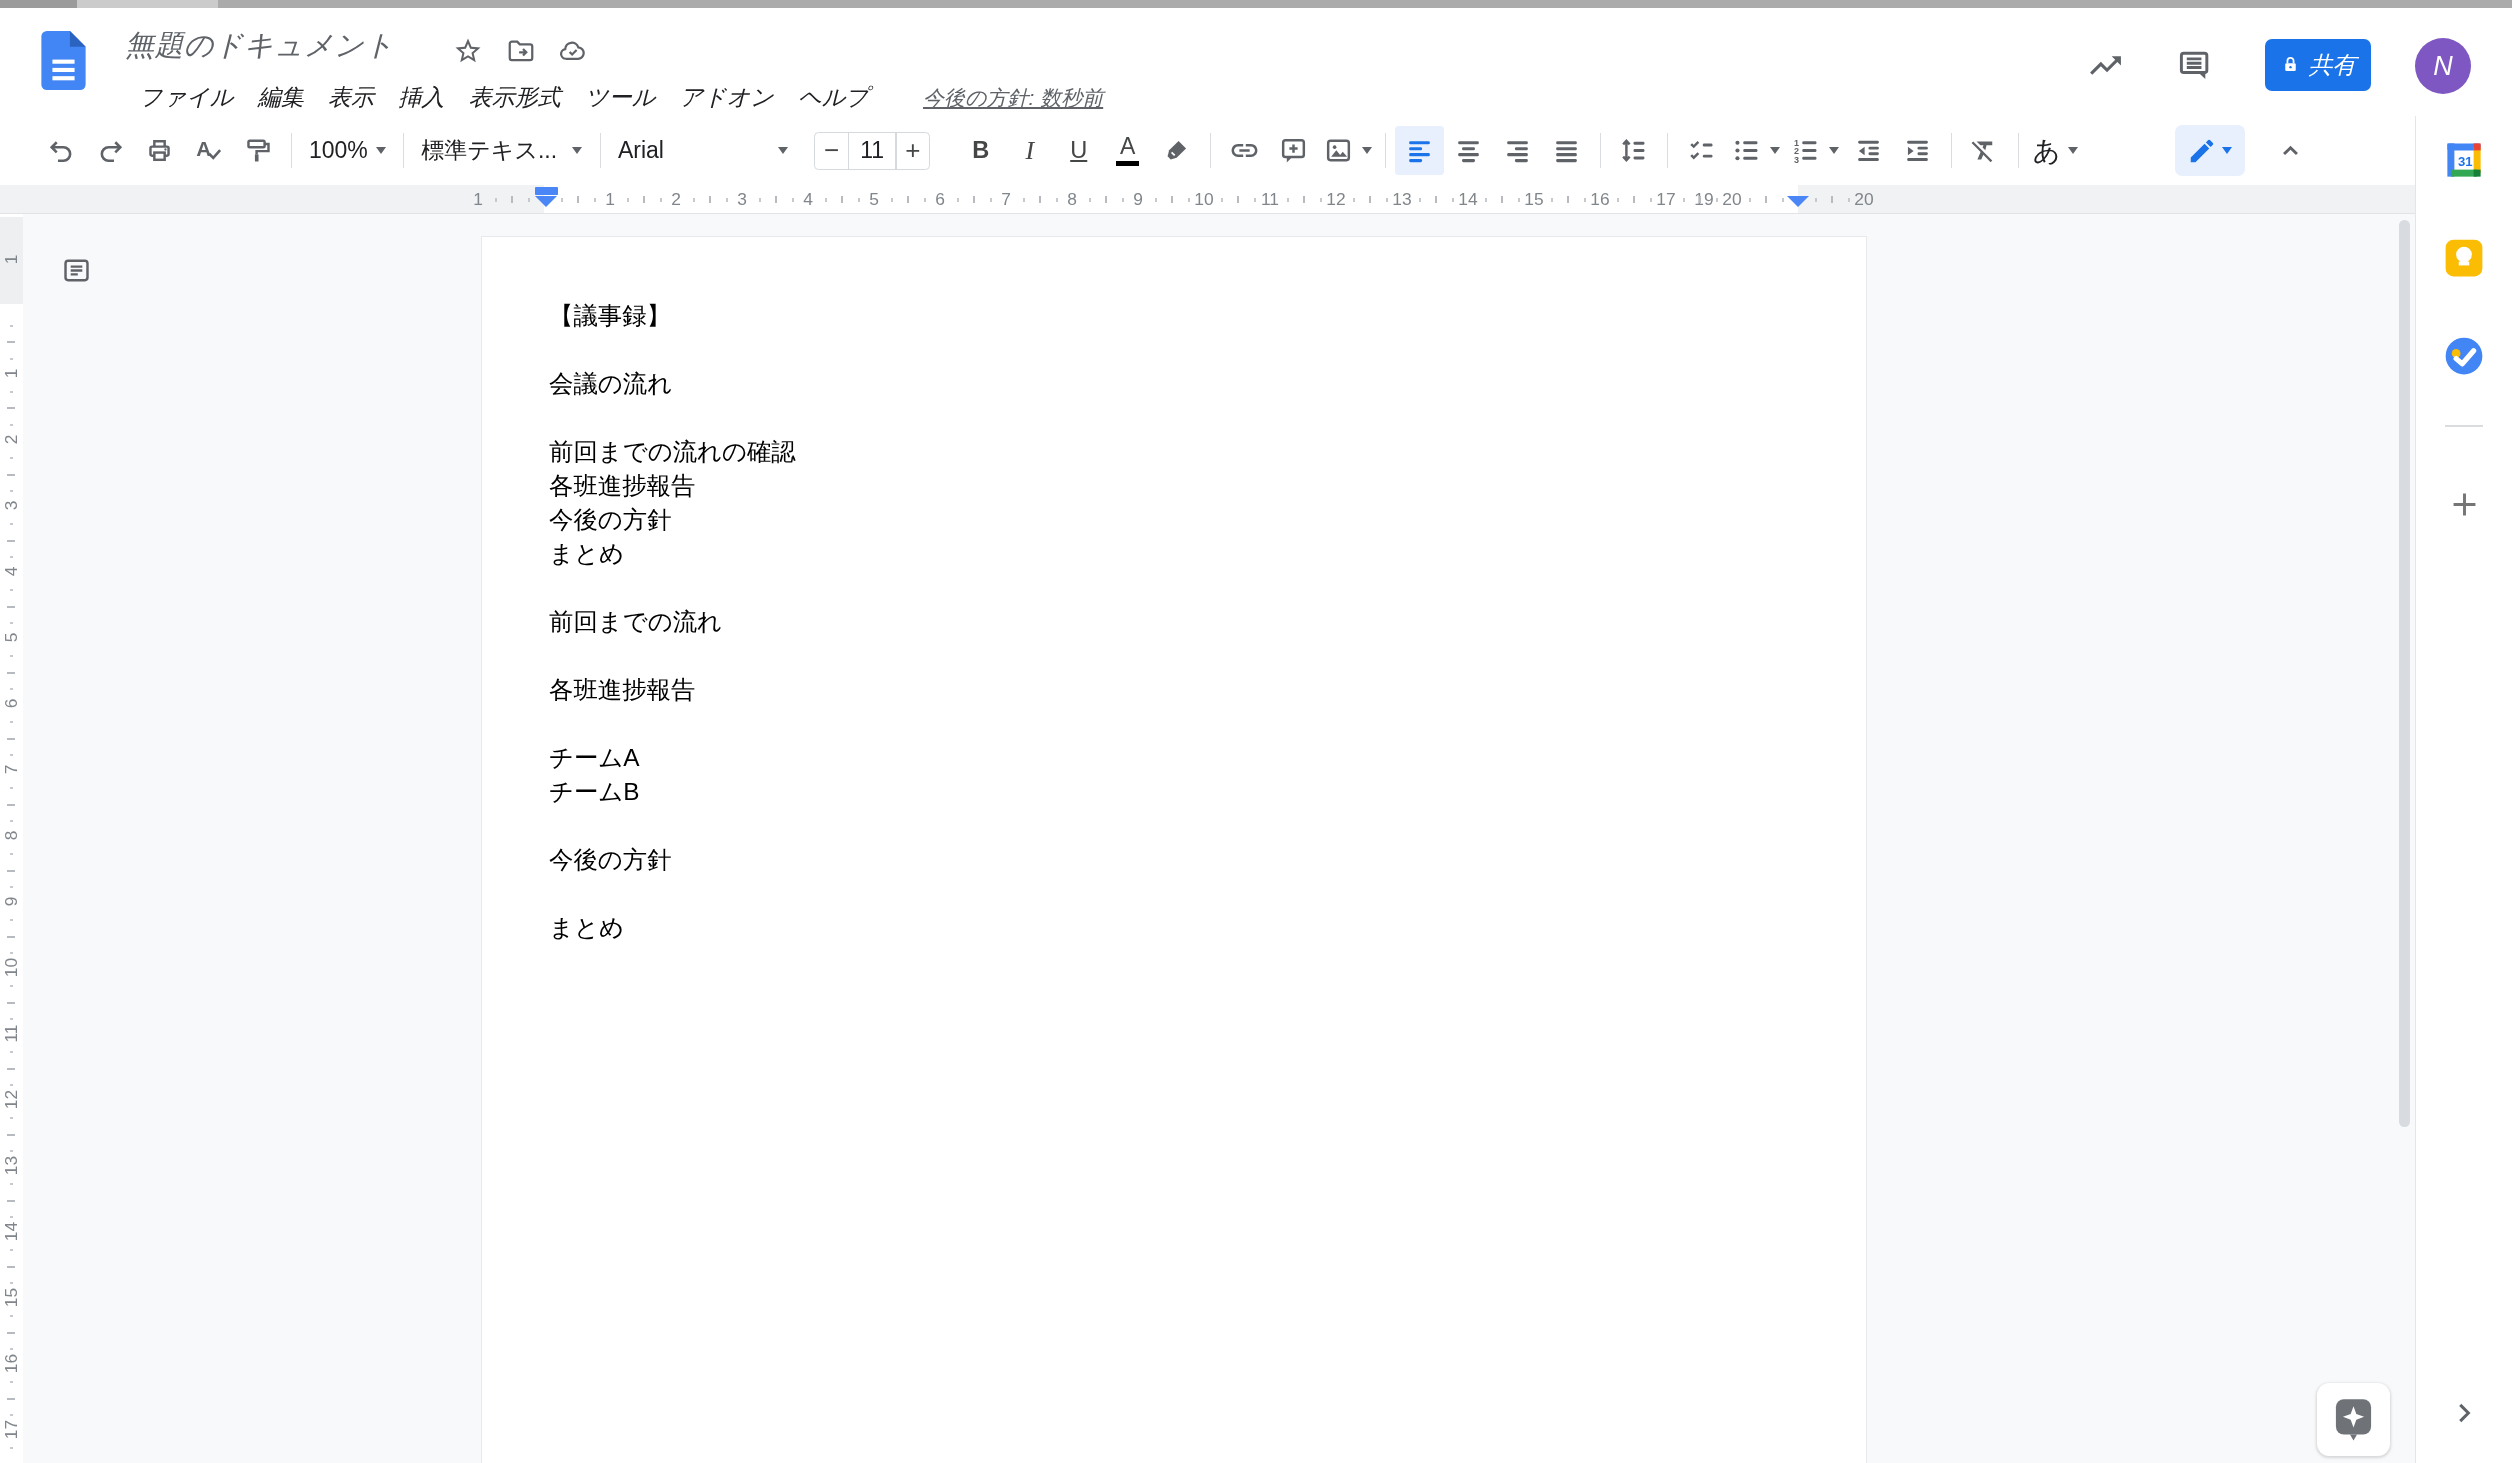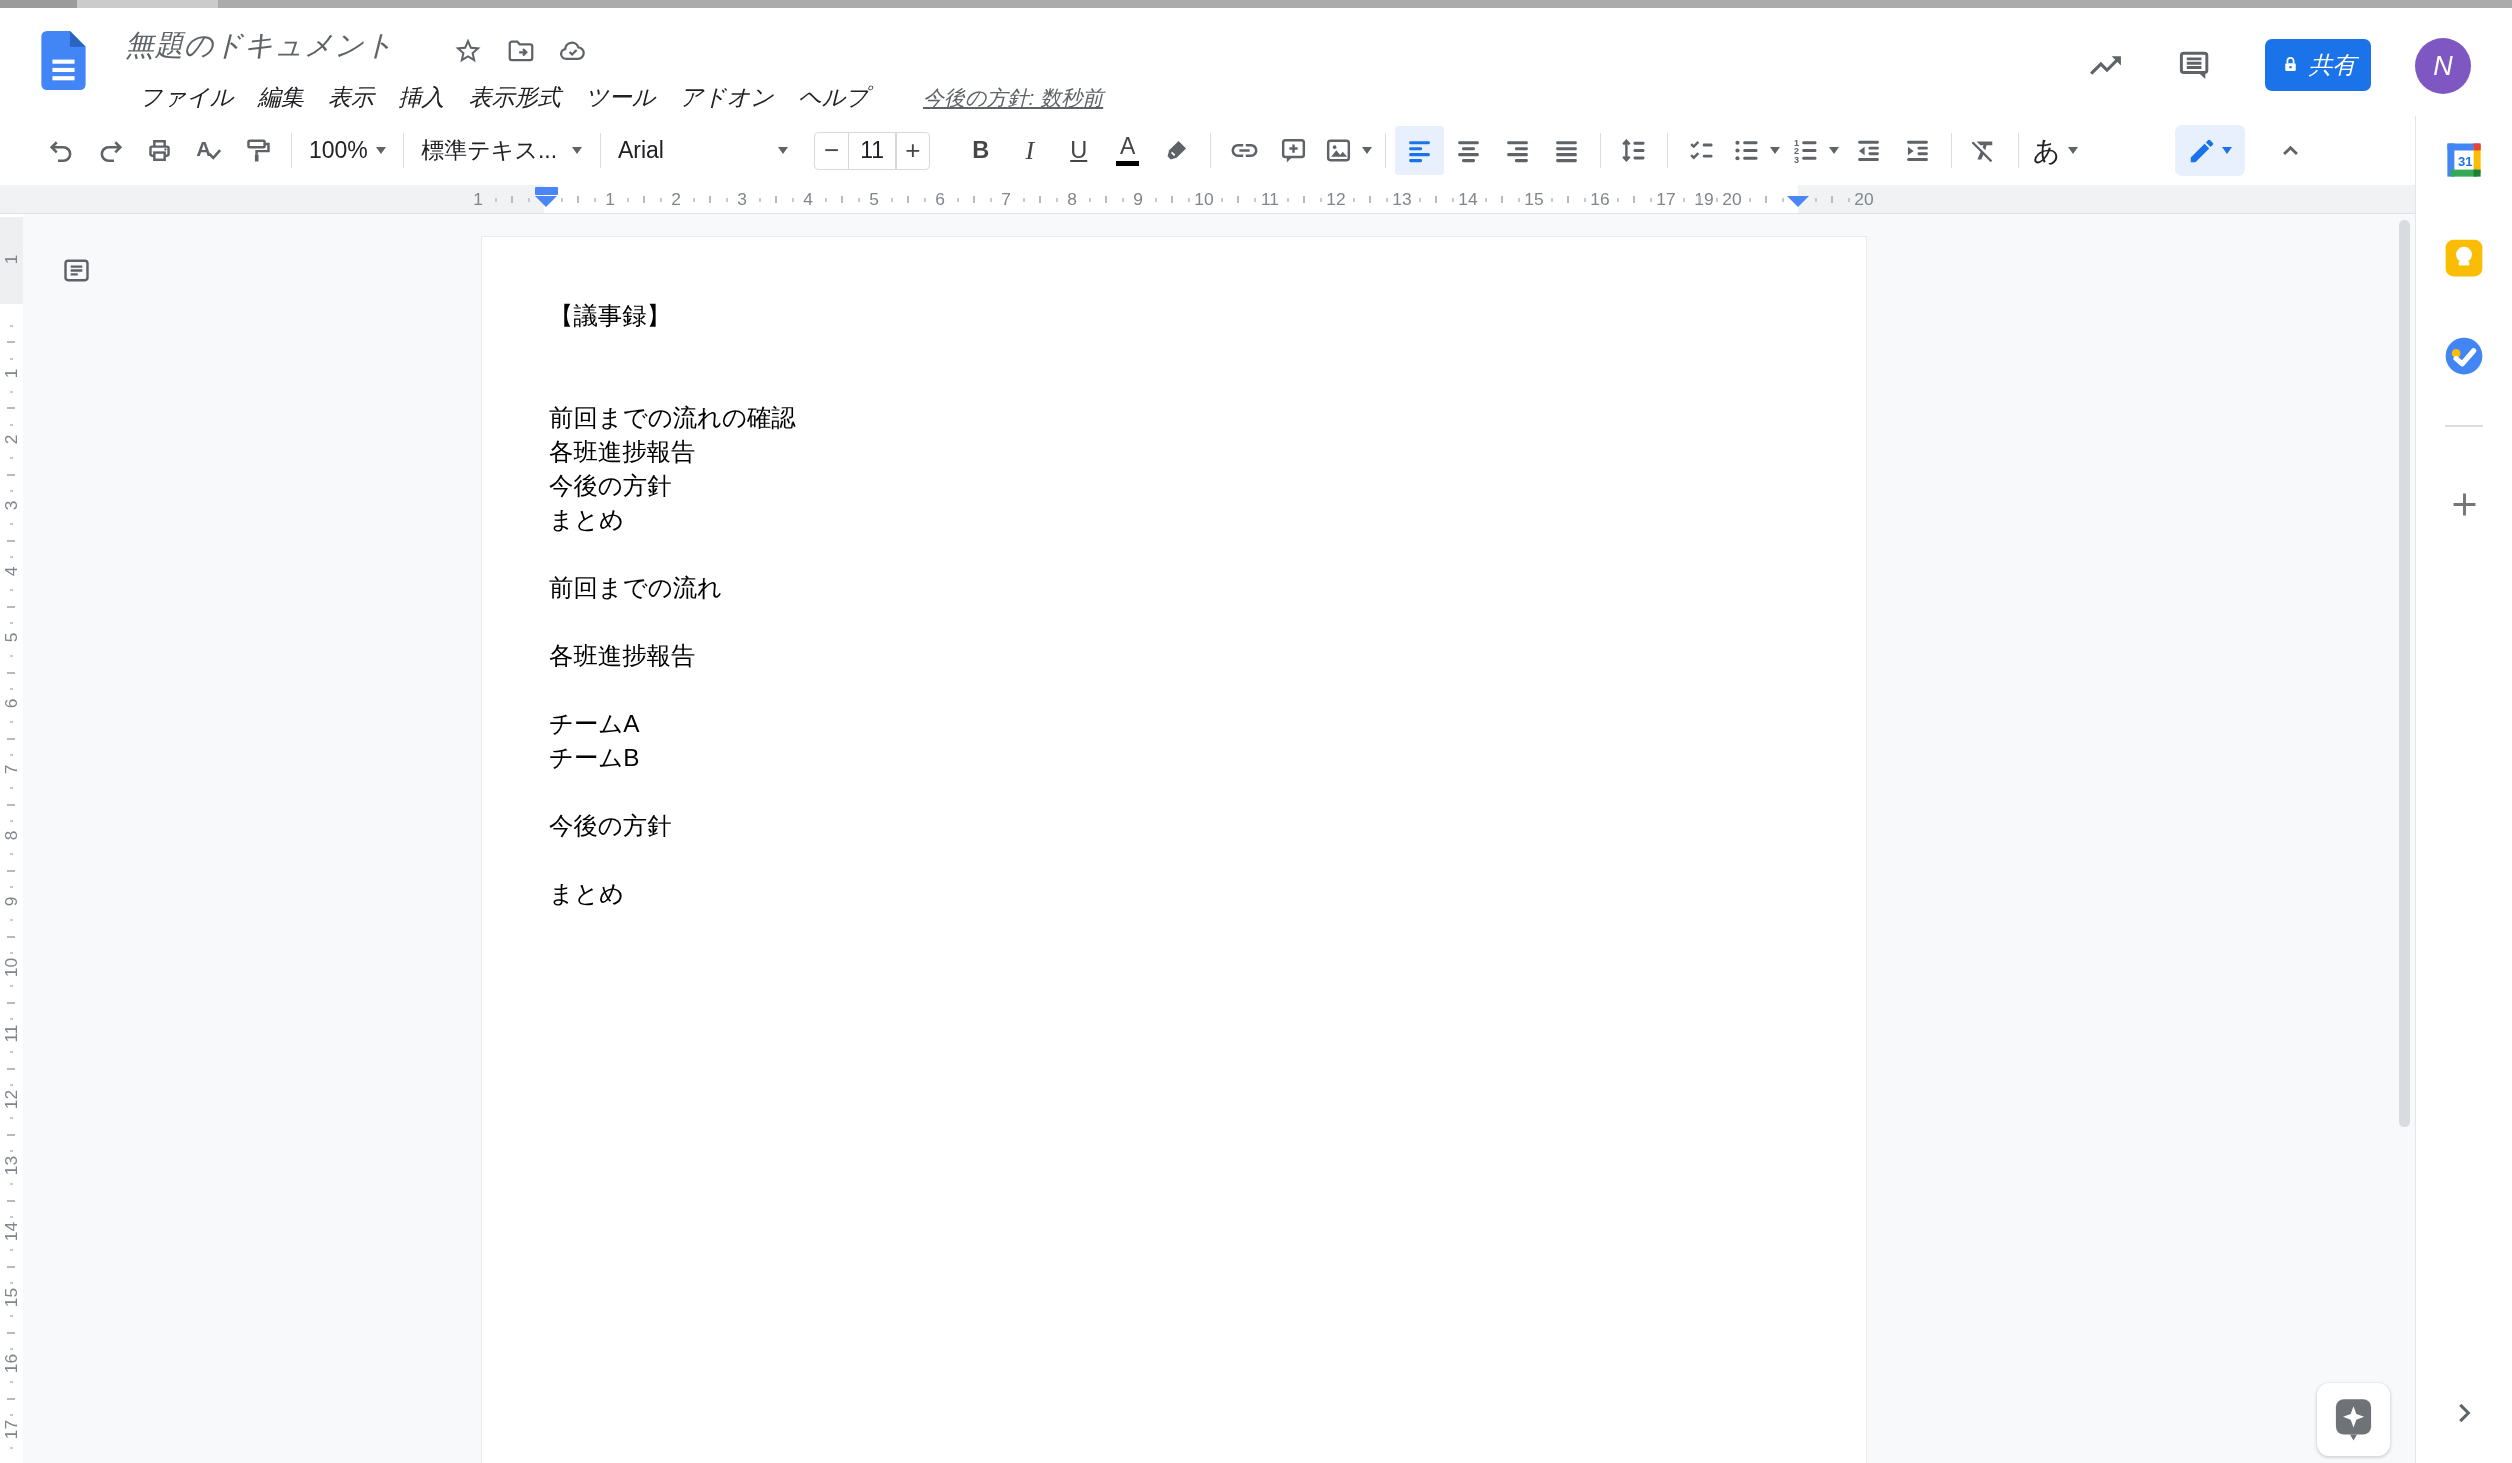--- a/index.html
+++ b/index.html
@@ -577,20 +577,21 @@
   <svg viewBox="0 0 24 24" fill="none" stroke="#5f6368" stroke-width="1.9">
     <rect x="3.5" y="4.5" width="17" height="15" rx="2"></rect>
     <path d="M7.5 9h9M7.5 12h9M7.5 15h5.5"></path>
   </svg>
 </div>
 
 <div id="page" class="abs">
   <div id="doc-text">
       <div class="doc-line">【議事録】</div>
       <div class="doc-line"></div>
+      <div class="doc-line">会議の流れ</div>
       <div class="doc-line"></div>
       <div class="doc-line">前回までの流れの確認</div>
       <div class="doc-line">各班進捗報告</div>
       <div class="doc-line">今後の方針</div>
       <div class="doc-line">まとめ</div>
       <div class="doc-line"></div>
       <div class="doc-line">前回までの流れ</div>
       <div class="doc-line"></div>
       <div class="doc-line">各班進捗報告</div>
       <div class="doc-line"></div>

